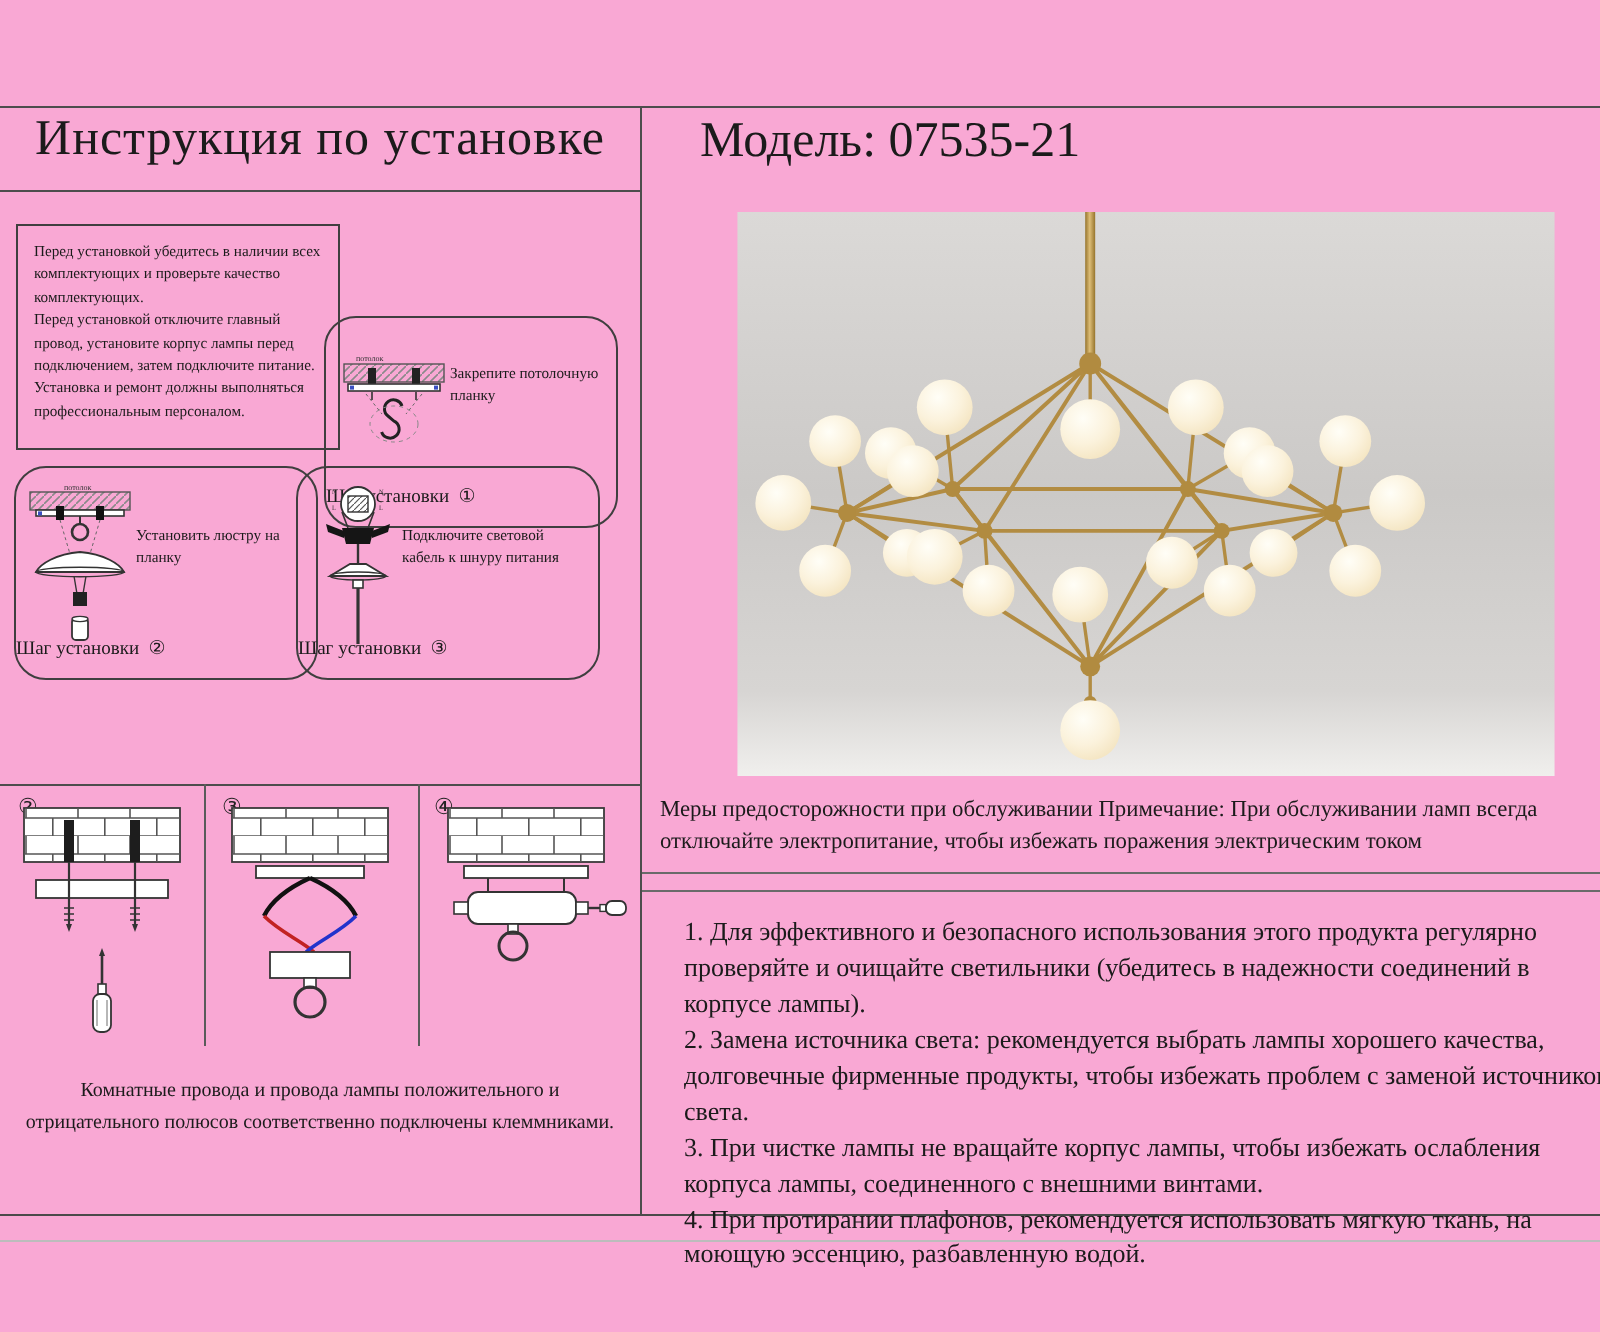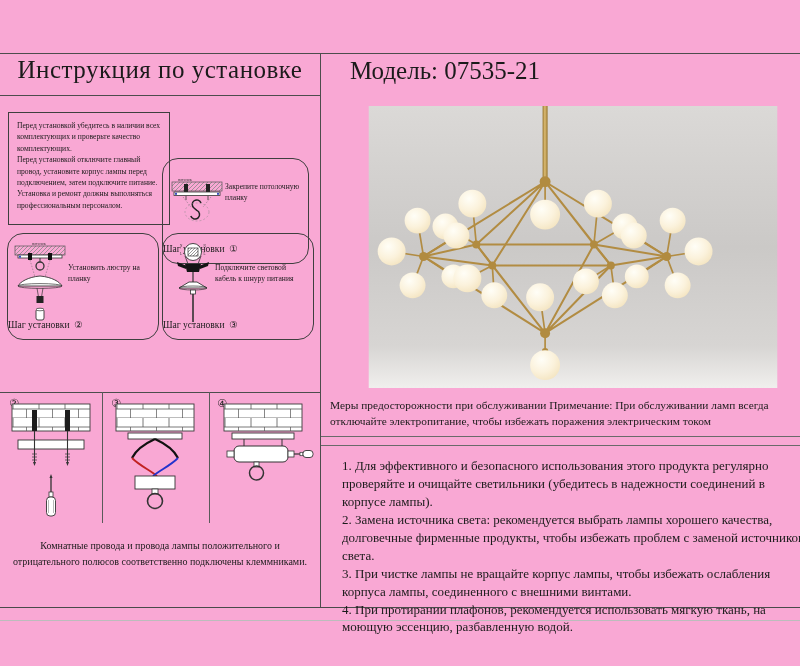--- a/index.html
+++ b/index.html
@@ -17,21 +17,21 @@
   .bottom-light{top:620px;left:0;width:800px;border-top:1px solid #bcbcbc;}
 
   .left-title{position:absolute;top:56px;left:0;width:320px;margin:0;text-align:center;
               font-size:25px;font-weight:normal;letter-spacing:.5px;}
   .intro-box{position:absolute;left:8px;top:112px;width:148px;height:104px;
              border:1px solid #3f3f3f;padding:7px 4px 0 8px;font-size:7.6px;line-height:1.5;}
   .intro-box p{margin:0;}
   .step-box{position:absolute;border:1px solid #3f3f3f;border-radius:16px;width:145px;height:104px;}
   .step1{left:162px;top:114px;margin-top:44px;}
   .step2{left:7px;top:233px;width:150px;height:105px;}
-  .step3{left:162px;top:233px;width:150px;height:105px;}
+  .step3{left:148px;top:233px;width:150px;height:105px;}
   .step-text{position:absolute;font-size:7.6px;line-height:1.5;}
   .step1 .step-text{left:62px;top:22px;width:78px;}
   .step2 .step-text{left:60px;top:28px;width:86px;}
   .step3 .step-text{left:52px;top:28px;width:92px;}
   .step-label{position:absolute;bottom:9px;left:0;width:100%;text-align:left;font-size:9.5px;}
   .circ{font-family:"DejaVu Sans", sans-serif;font-size:9.5px;}
   .diagram{position:absolute;}
   .d1{left:8px;top:16px;width:52px;height:60px;}
   .d2{left:6px;top:6px;width:52px;height:90px;}
   .d3{left:10px;top:6px;width:40px;height:90px;}

